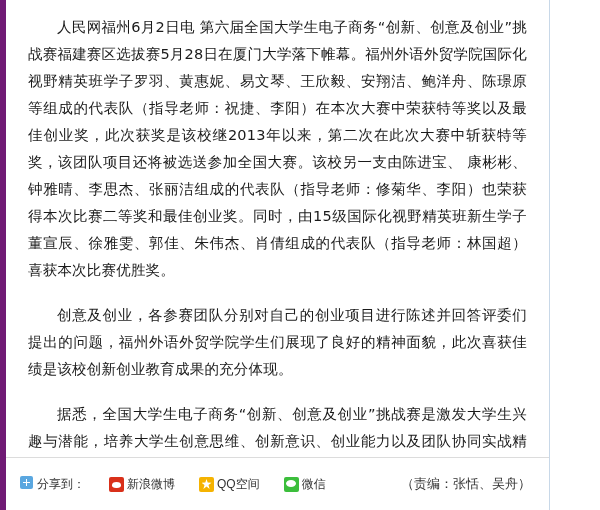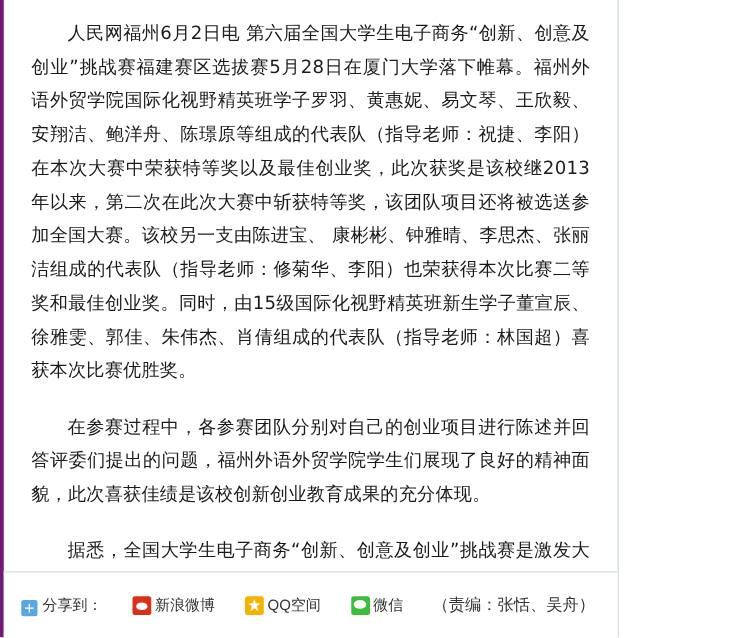--- a/index.html
+++ b/index.html
@@ -8,24 +8,24 @@
   }
   body {
     width: 600px;
     height: 510px;
     background: #ffffff;
     font-family: "Liberation Sans", sans-serif;
     overflow: hidden;
   }
   .page {
     position: relative;
-    width: 495px;
+    width: 550px;
     height: 510px;
     box-sizing: border-box;
-    border-left: 3px solid #701a75;
+    border-left: 6px solid #701a75;
     border-right: 1px solid #c8d8e8;
     background: #ffffff;
   }
   .article {
     padding: 14px 22px 0 22px;
   }
   .para {
     font-size: 14.5px;
     line-height: 27px;
     color: #1a1a1a;
@@ -49,21 +49,21 @@
   }
   .footer-inner {
     display: flex;
     align-items: center;
     height: 100%;
     padding: 0 18px 0 14px;
     box-sizing: border-box;
   }
   .share-label {
     display: flex;
-    align-items: flex-end;
+    align-items: flex-start;
     font-size: 12px;
     color: #333333;
     white-space: nowrap;
   }
   .share-plus {
     display: inline-block;
     width: 13px;
     height: 13px;
     background: #5aa7e0;
     border-radius: 2px;
@@ -154,21 +154,21 @@
     font-family: "DejaVu Sans", "Liberation Sans", sans-serif;
   }
 </style>
 </head>
 <body>
 
 <div class="page">
 
   <div class="article">
     <p class="para">人民网福州6月2日电 第六届全国大学生电子商务“创新、创意及创业”挑战赛福建赛区选拔赛5月28日在厦门大学落下帷幕。福州外语外贸学院国际化视野精英班学子罗羽、黄惠妮、易文琴、王欣毅、安翔洁、鲍洋舟、陈璟原等组成的代表队（指导老师：祝捷、李阳）在本次大赛中荣获特等奖以及最佳创业奖，此次获奖是该校继2013年以来，第二次在此次大赛中斩获特等奖，该团队项目还将被选送参加全国大赛。该校另一支由陈进宝、 康彬彬、钟雅晴、李思杰、张丽洁组成的代表队（指导老师：修菊华、李阳）也荣获得本次比赛二等奖和最佳创业奖。同时，由15级国际化视野精英班新生学子董宣辰、徐雅雯、郭佳、朱伟杰、肖倩组成的代表队（指导老师：林国超）喜获本次比赛优胜奖。</p>
-    <p class="para">在参赛过程中，各参赛团队分别对自己的创业项目进行陈述并回答评委们提出的问题，福州外语外贸学院学生们展现了良好的精神面貌，此次喜获佳绩是该校创新创业教育成果的充分体现。</p>
+    <p class="para">创意及创业，各参赛团队分别对自己的创业项目进行陈述并回答评委们提出的问题，福州外语外贸学院学生们展现了良好的精神面貌，此次喜获佳绩是该校创新创业教育成果的充分体现。</p>
     <p class="para">据悉，全国大学生电子商务“创新、创意及创业”挑战赛是激发大学生兴趣与潜能，培养大学生创意思维、创新意识、创业能力以及团队协同实战精神的学科性竞赛。此次大赛由教育部高等院校电子商务类专业教学指导委员会、福建省教育厅主办。共吸引包括厦门大学、集美大学、福建农林大学等福建省内14所高校270余支队伍的1300多名选手参加了大赛。</p>
   </div>
 
   <div class="footer">
     <div class="footer-inner">
 
       <span class="share-label">
         <span class="share-plus"></span>
         <span>分享到：</span>
       </span>

